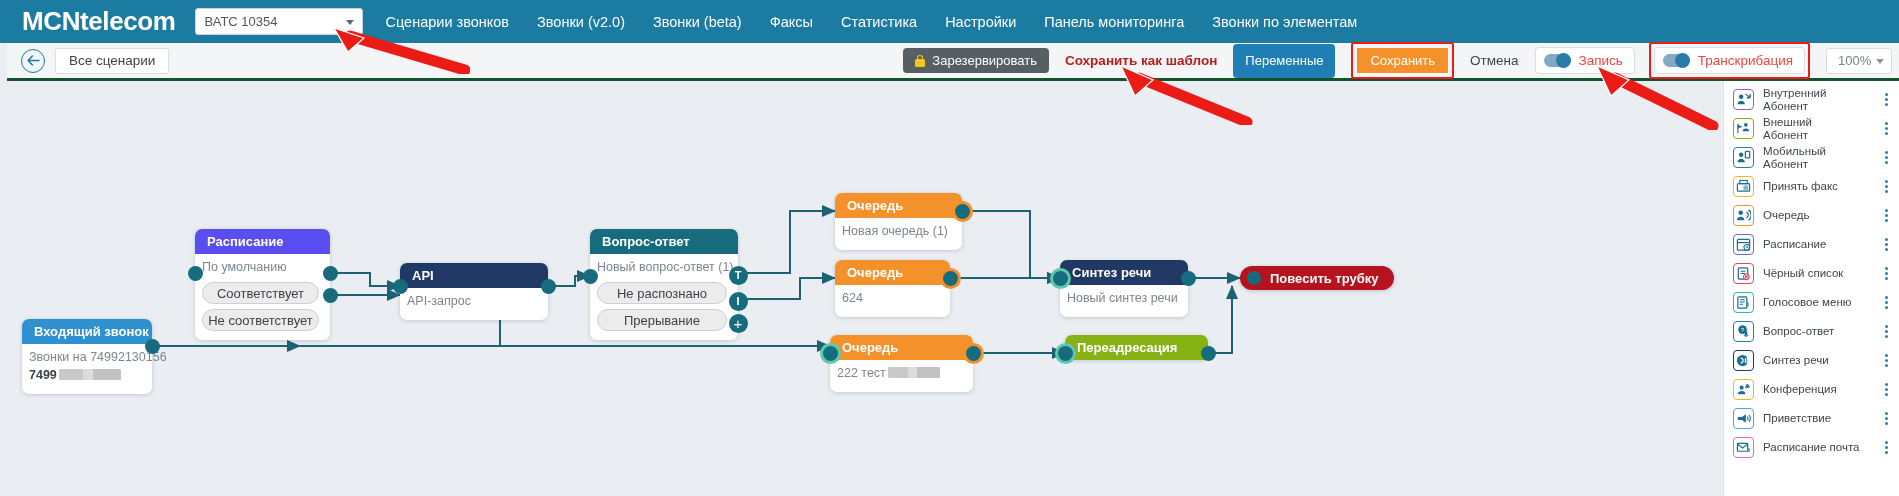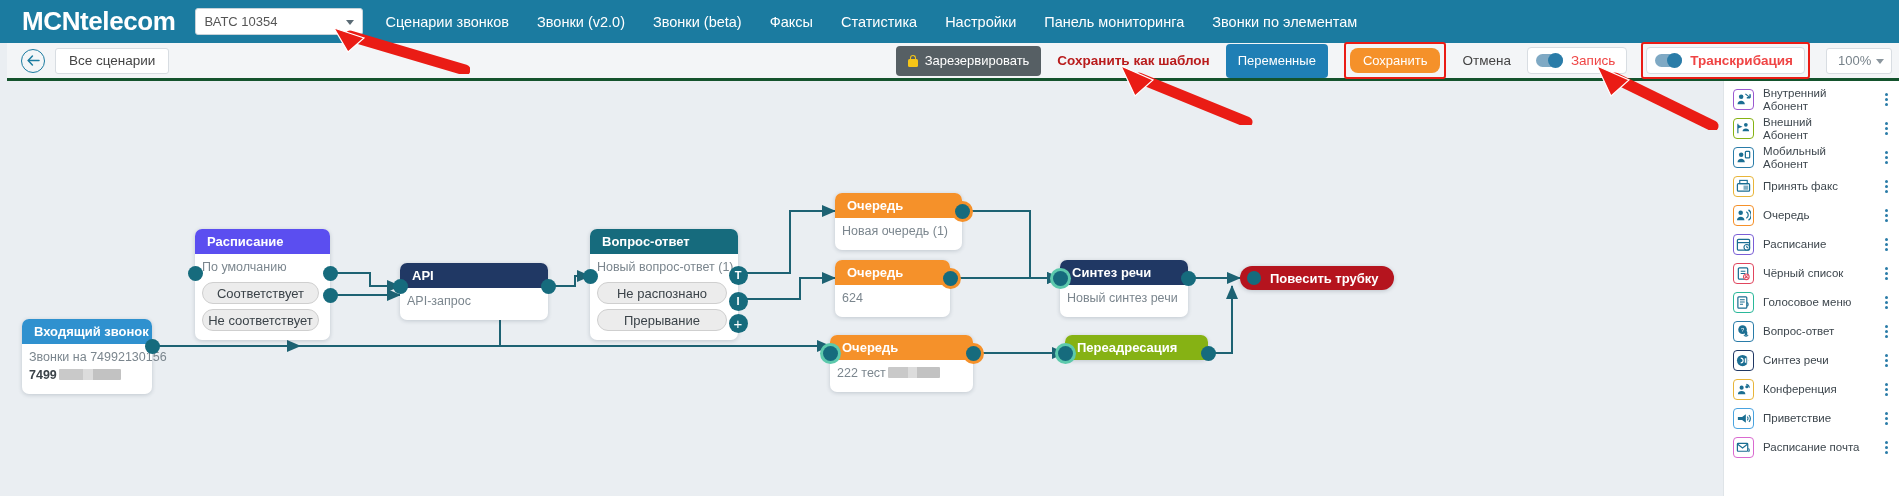--- a/index.html
+++ b/index.html
@@ -49,21 +49,21 @@
     flex: none;
   }
   .back-circle svg { display: block; }
   .all-scen {
     background: #fff; border: 1px solid #d8dde2; border-radius: 3px;
     height: 26px; display: flex; align-items: center; padding: 0 13px;
     font-size: 13.5px; color: #444;
   }
   .tb-spacer { flex: 1; }
   .btn-reserve {
-    background: #565f64; color: #fff; border-radius: 4px; height: 30px;
+    background: #565f64; color: #fff; border-radius: 4px; height: 25px;
     display: flex; align-items: center; gap: 7px; padding: 0 12px;
     font-size: 13px; white-space: nowrap;
   }
   .lock {
     width: 10px; height: 12px; position: relative; flex: none;
   }
   .lock .body {
     position: absolute; bottom: 0; left: 0; width: 10px; height: 7.5px;
     background: #f5c518; border-radius: 1.5px;
   }
@@ -78,21 +78,21 @@
   .btn-vars {
     background: #1f7fb5; color: #fff; border-radius: 4px; height: 34px;
     display: flex; align-items: center; padding: 0 12px;
     font-size: 13px; white-space: nowrap;
   }
   .save-wrap {
     position: relative; margin: 0 16px; padding: 4px;
     border: 2.5px solid #ea1c15; border-radius: 3px;
   }
   .btn-save {
-    background: #f5912a; color: #fff; border-radius: 8px; height: 25px;
+    background: #f5912a; color: #fff; border-radius: 0; height: 25px;
     display: flex; align-items: center; padding: 0 13px;
     font-size: 13px; white-space: nowrap;
   }
   .btn-cancel { font-size: 13.5px; color: #444; white-space: nowrap; }
   .tgl-box {
     background: #fff; border: 1px solid #d8dde2; border-radius: 4px;
     height: 27px; display: flex; align-items: center; gap: 8px;
     padding: 0 11px 0 8px; margin-left: 16px;
   }
   .tgl {
@@ -100,21 +100,21 @@
     position: relative; flex: none;
   }
   .tgl .knob {
     position: absolute; right: 0; top: 50%; margin-top: -7.5px;
     width: 15px; height: 15px; border-radius: 50%; background: #2a7ca8;
   }
   .tgl-box span { font-size: 13.5px; color: #ef4444; white-space: nowrap; }
   .trans-wrap {
     position: relative; margin-left: 14px; padding: 3px;
     border: 2.5px solid #ea1c15; border-radius: 3px;
-    display: flex; align-items: center; font-weight: bold;
+    display: flex; align-items: center;
   }
   .trans-wrap .tgl-box { margin-left: 0; }
   .zoom-sel {
     position: relative; background: #fff; border: 1px solid #d8dde2;
     border-radius: 3px; height: 26px; width: 66px; margin-left: 16px;
     margin-right: 14px; display: flex; align-items: center;
     padding-left: 11px; font-size: 13px; color: #77828a; flex: none;
   }
   .zoom-sel .chev {
     position: absolute; right: 7px; top: 50%; margin-top: -2px;

